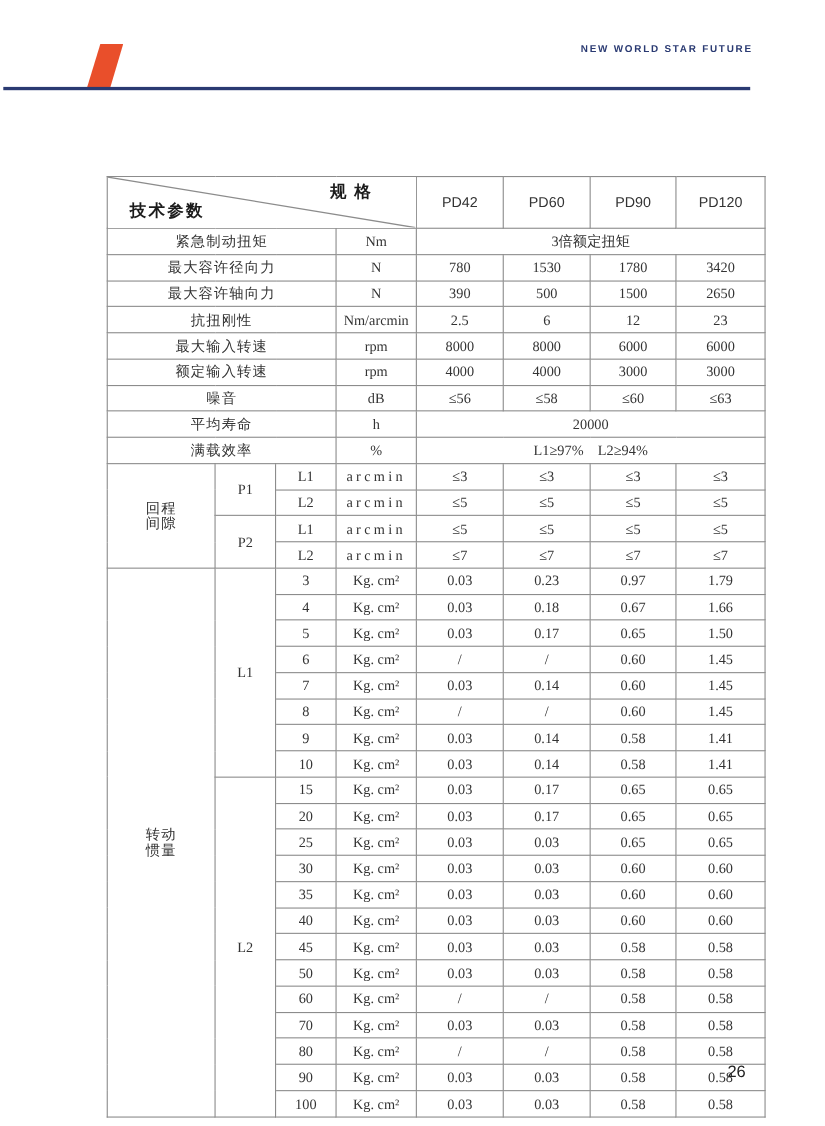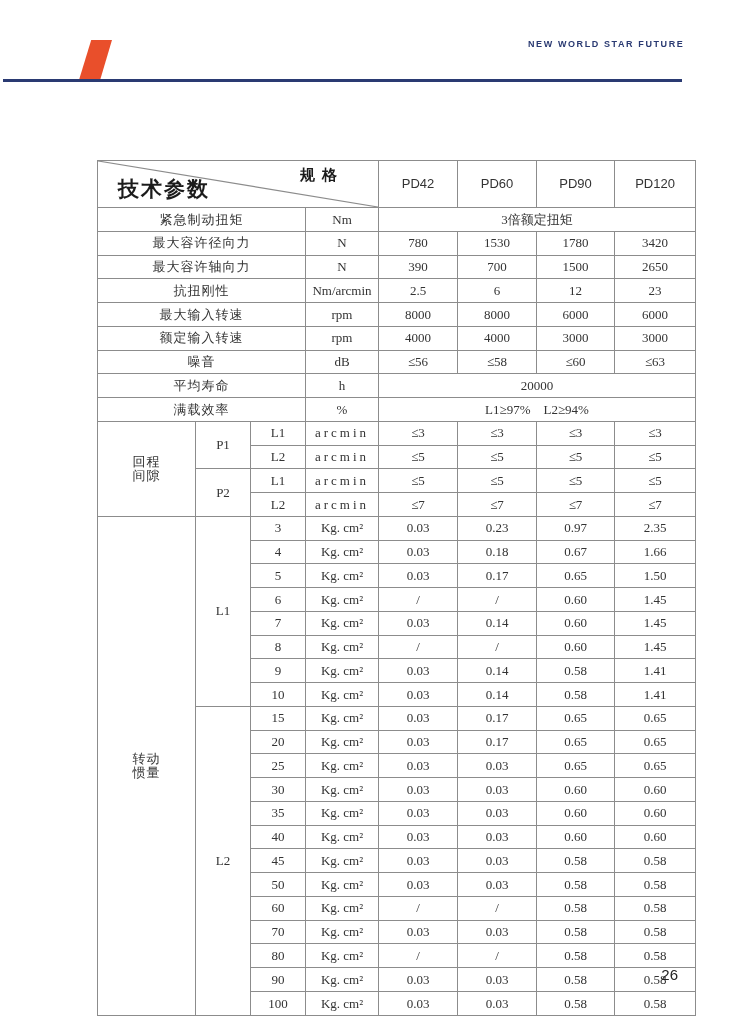--- a/index.html
+++ b/index.html
@@ -47,21 +47,21 @@
     font-family:"Liberation Sans",sans-serif;font-weight:bold;font-size:15px;color:#1b1b1b;
   }
   th.corner{position:relative;}
   th.corner svg{position:absolute;left:0;top:0;width:100%;height:100%;display:block;}
   th.corner .c-tr{
     position:absolute;top:6px;right:34px;font-family:"Liberation Sans",sans-serif;
     font-weight:bold;font-size:15px;letter-spacing:7px;color:#1b1b1b;
   }
   th.corner .c-bl{
     position:absolute;bottom:7px;left:20px;font-family:"Liberation Sans",sans-serif;
-    font-weight:bold;font-size:21px;letter-spacing:2px;color:#1b1b1b;
+    font-weight:bold;font-size:15px;letter-spacing:2px;color:#1b1b1b;
   }
   td.g{background:var(--row-gray);}
   td.wh{background:#ffffff;}
   td.lab{font-size:13.5px;letter-spacing:1px;}
   td.two-line{line-height:1.7;font-size:13.5px;letter-spacing:1px;}
   td.unit-sp{letter-spacing:3px;font-size:13.5px;}
   td.unit{font-size:12.5px;}
   td.val{font-size:13px;}
   
   .page-num{position:absolute;top:966px;right:72px;font-size:15px;color:#222;font-family:"Liberation Sans",sans-serif;}
@@ -114,21 +114,21 @@
           <td class="unit wh">N</td>
           <td class="val wh">780</td>
           <td class="val wh">1530</td>
           <td class="val wh">1780</td>
           <td class="val wh">3420</td>
         </tr>
         <tr>
           <td class="lab g" colspan="3">最大容许轴向力</td>
           <td class="unit g">N</td>
           <td class="val g">390</td>
-          <td class="val g">700</td>
+          <td class="val g">500</td>
           <td class="val g">1500</td>
           <td class="val g">2650</td>
         </tr>
         <tr>
           <td class="lab wh" colspan="3">抗扭刚性</td>
           <td class="unit wh">Nm/arcmin</td>
           <td class="val wh">2.5</td>
           <td class="val wh">6</td>
           <td class="val wh">12</td>
           <td class="val wh">23</td>
@@ -209,21 +209,21 @@
           <td class="two-line wh" rowspan="21">
             <div>转动</div>
             <div>惯量</div>
           </td>
           <td class="wh" rowspan="8">L1</td>
           <td class="val wh">3</td>
           <td class="unit wh">Kg. cm²</td>
           <td class="val wh">0.03</td>
           <td class="val wh">0.23</td>
           <td class="val wh">0.97</td>
-          <td class="val wh">2.35</td>
+          <td class="val wh">1.79</td>
         </tr>
         <tr>
           <td class="val g">4</td>
           <td class="unit g">Kg. cm²</td>
           <td class="val g">0.03</td>
           <td class="val g">0.18</td>
           <td class="val g">0.67</td>
           <td class="val g">1.66</td>
         </tr>
         <tr>

